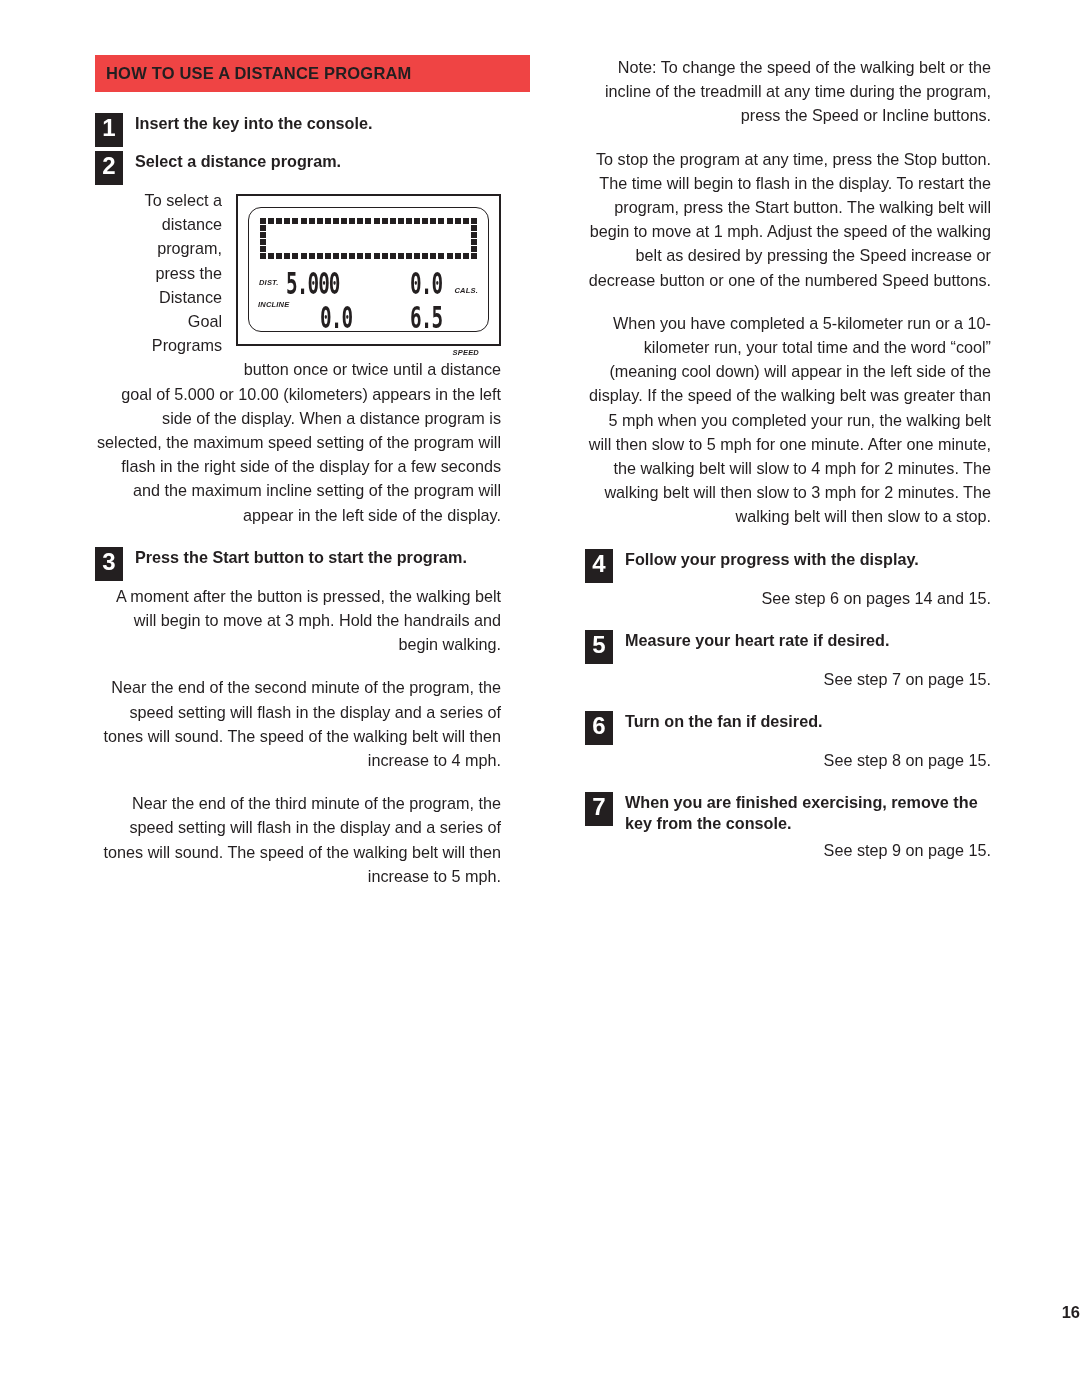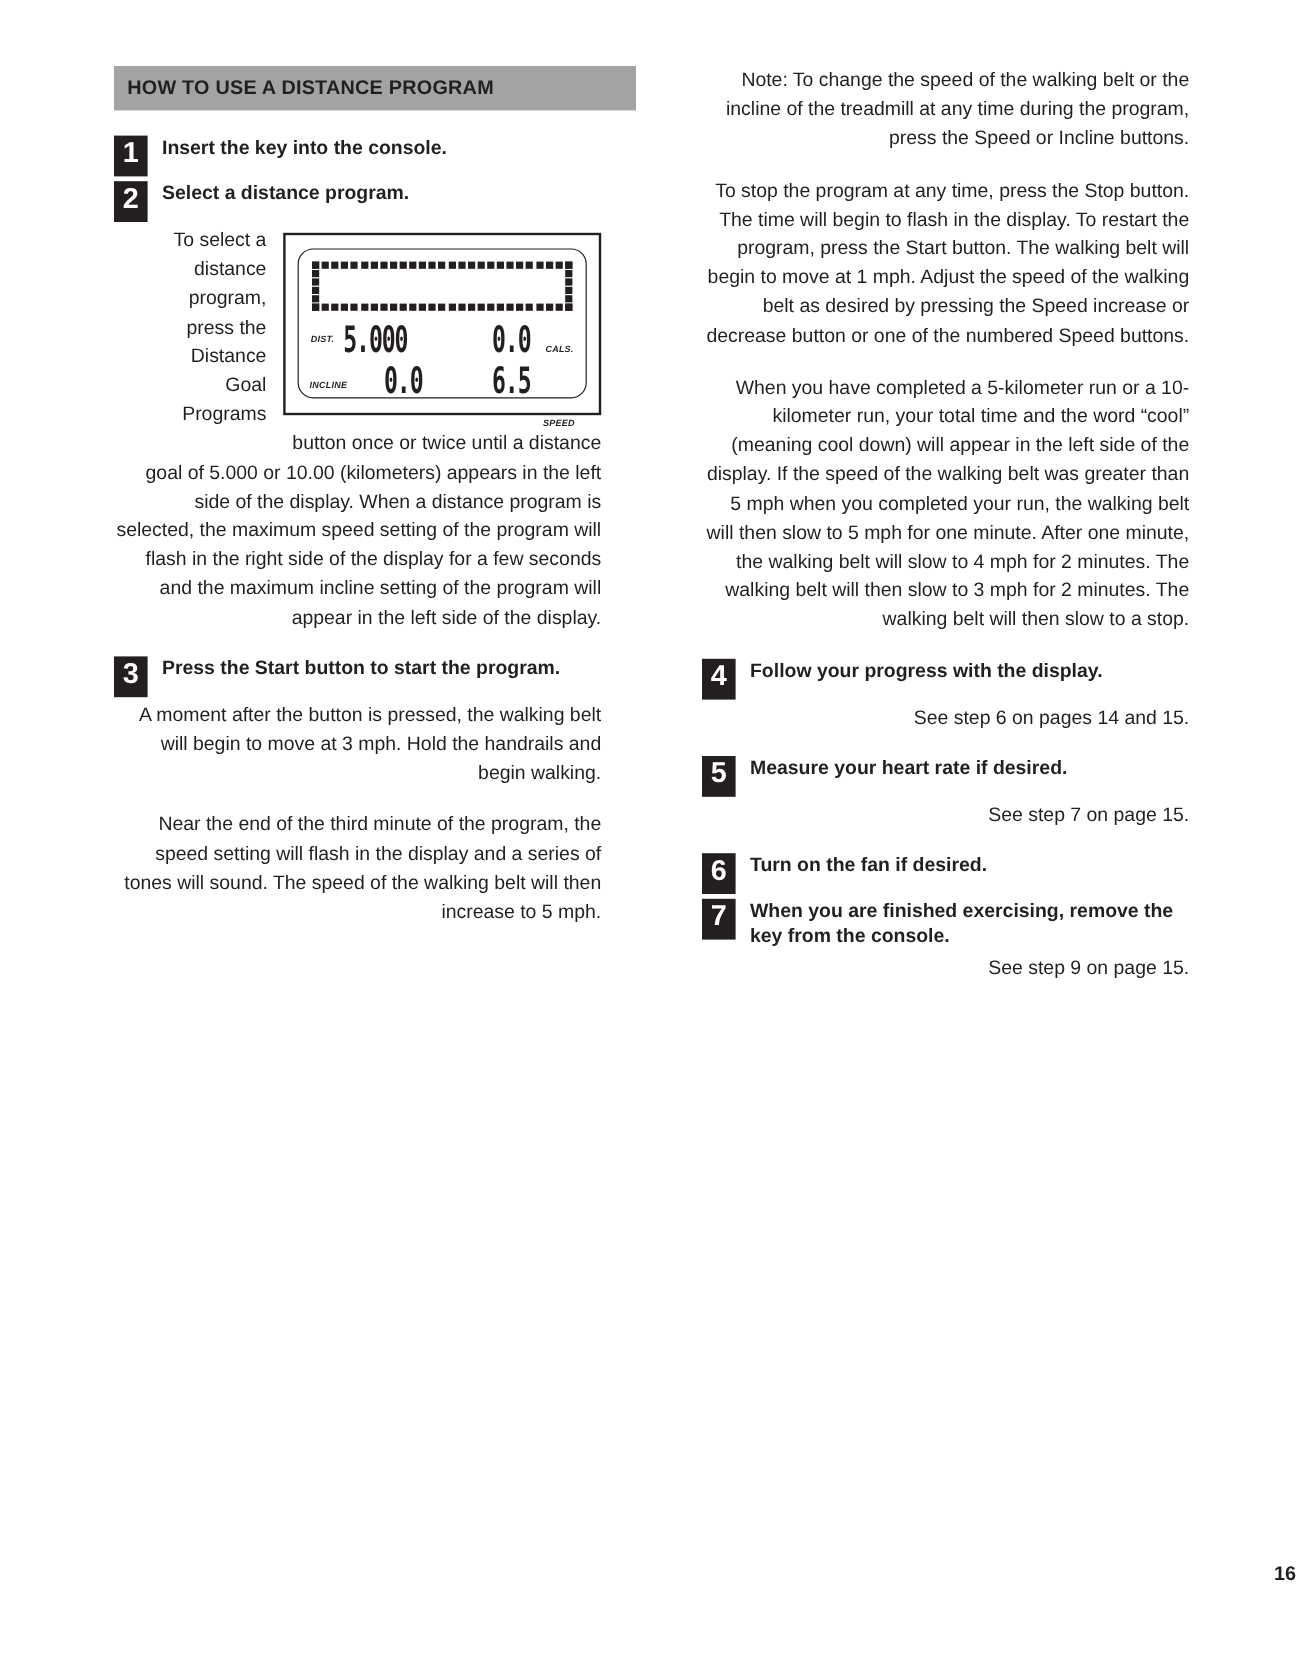--- a/index.html
+++ b/index.html
@@ -29,21 +29,21 @@
   }
   .col {
     position: absolute;
     top: 0;
     width: 406px;
   }
   .col-left  { left: 0; }
   .col-right { left: 490px; }
 
   .section-header {
-    background: #a3a3a3;
+    background: #ef4444;
     font-size: 16.5px;
     font-weight: bold;
     letter-spacing: 0.2px;
     padding: 9px 0 9px 11px;
     margin: 0 0 20px 0;
     width: 435px;
     box-sizing: border-box;
   }
 
   
@@ -161,21 +161,21 @@
   .rd-value {
     position: absolute;
     font-family: "DejaVu Sans Mono", monospace;
     font-weight: bold;
     color: #231f20;
     letter-spacing: -1px;
     transform: scaleY(1.45) scaleX(0.92);
     transform-origin: left top;
   }
   .lbl-dist    { left: 1px;   top: 14px; }
-  .lbl-incline { left: 0px;   top: 52px; }
+  .lbl-incline { left: 0px;   top: 36px; }
   .lbl-cals    { right: 1px;  top: 22px; text-align: right; }
   .lbl-speed   { right: 0px;  top: 52px; margin-top: 32px; }
 
   .val-dist    { left: 28px;  top: 2px;  font-size: 21px; }
   .val-cals    { left: 152px; top: 2px;  font-size: 21px; }
   .val-incline { left: 62px;  top: 36px; font-size: 21px; }
   .val-speed   { left: 152px; top: 36px; font-size: 21px; }
 
   .clearfix::after { content: ""; display: block; clear: both; }
 
@@ -316,20 +316,21 @@
       </div>
 
       <p class="body">goal of 5.000 or 10.00 (kilometers) appears in the left side of the display. When a distance program is selected, the maximum speed setting of the program will flash in the right side of the display for a few seconds and the maximum incline setting of the program will appear in the left side of the display.</p>
 
       <div class="step">
         <div class="step-num">3</div>
         <div class="step-title">Press the Start button to start the program.</div>
       </div>
 
       <p class="body after-step">A moment after the button is pressed, the walking belt will begin to move at 3 mph. Hold the handrails and begin walking.</p>
+      <p class="body">Near the end of the second minute of the program, the speed setting will flash in the display and a series of tones will sound. The speed of the walking belt will then increase to 4 mph.</p>
       <p class="body">Near the end of the third minute of the program, the speed setting will flash in the display and a series of tones will sound. The speed of the walking belt will then increase to 5 mph.</p>
 
     </div>
 
     <div class="col col-right">
 
       <p class="body">Note: To change the speed of the walking belt or the incline of the treadmill at any time during the program, press the Speed or Incline buttons.</p>
       <p class="body">To stop the program at any time, press the Stop button. The time will begin to flash in the display. To restart the program, press the Start button. The walking belt will begin to move at 1 mph. Adjust the speed of the walking belt as desired by pressing the Speed increase or decrease button or one of the numbered Speed buttons.</p>
       <p class="body">When you have completed a 5-kilometer run or a 10-kilometer run, your total time and the word “cool” (meaning cool down) will appear in the left side of the display. If the speed of the walking belt was greater than 5 mph when you completed your run, the walking belt will then slow to 5 mph for one minute. After one minute, the walking belt will slow to 4 mph for 2 minutes. The walking belt will then slow to 3 mph for 2 minutes. The walking belt will then slow to a stop.</p>
 
@@ -342,20 +343,21 @@
       <div class="step">
         <div class="step-num">5</div>
         <div class="step-title">Measure your heart rate if desired.</div>
       </div>
       <p class="body indent after-step">See step 7 on page 15.</p>
 
       <div class="step">
         <div class="step-num">6</div>
         <div class="step-title">Turn on the fan if desired.</div>
       </div>
+      <p class="body indent after-step">See step 8 on page 15.</p>
 
       <div class="step">
         <div class="step-num">7</div>
         <div class="step-title">When you are finished exercising, remove the key from the console.</div>
       </div>
       <p class="body indent after-step">See step 9 on page 15.</p>
 
     </div>
 
   </div>

